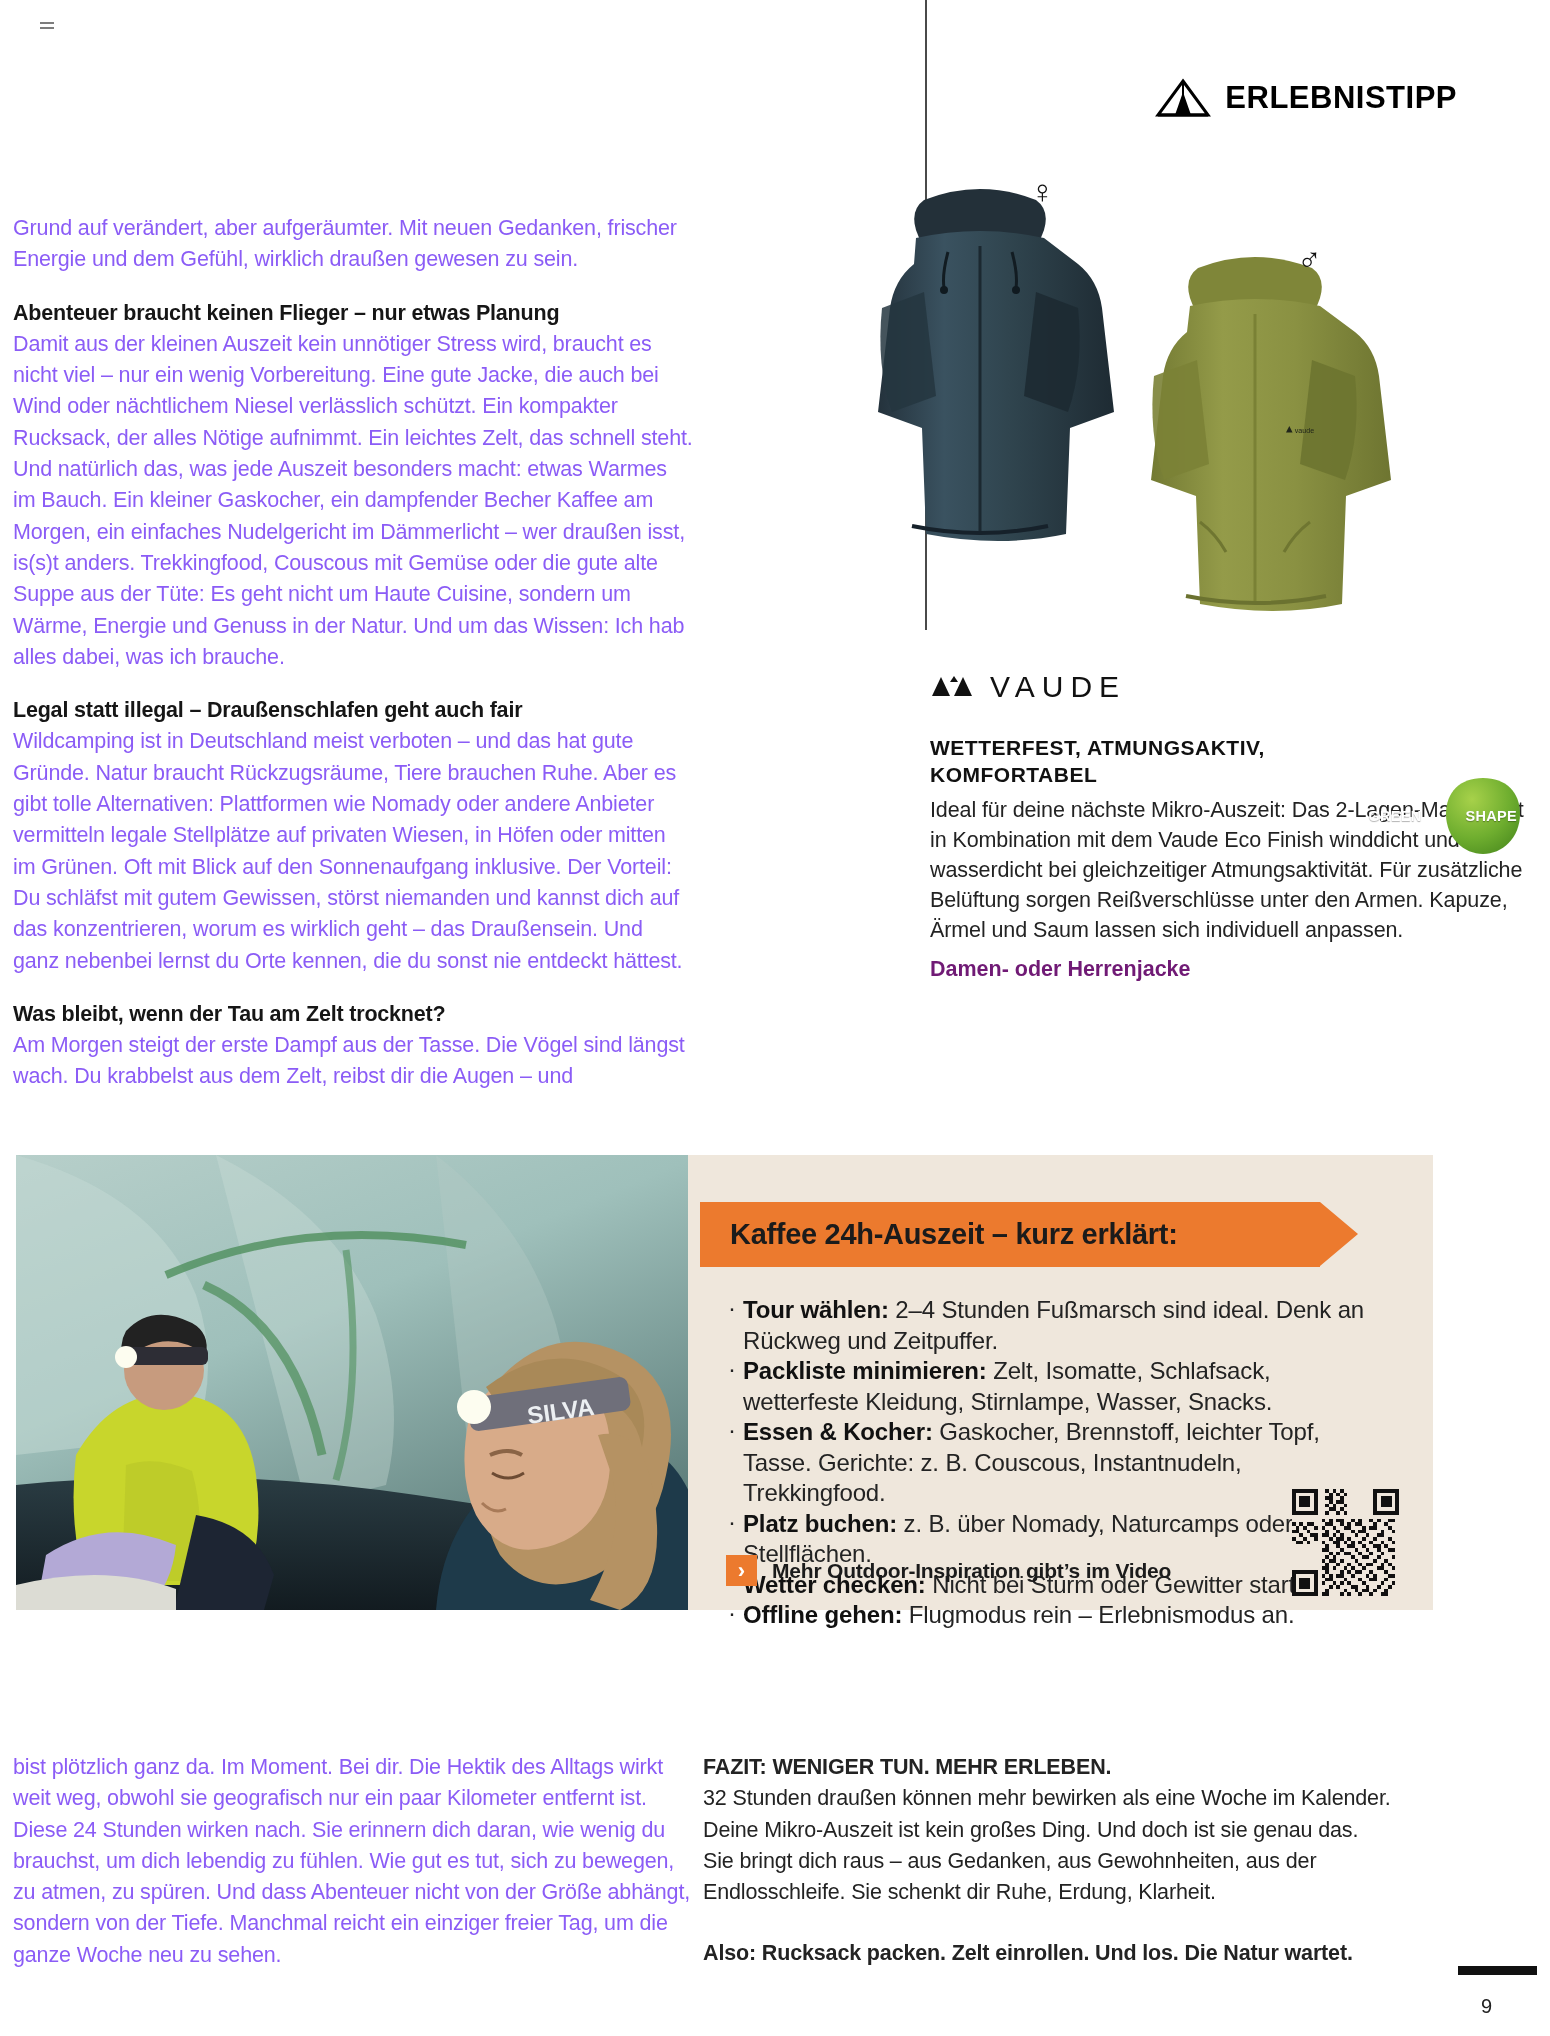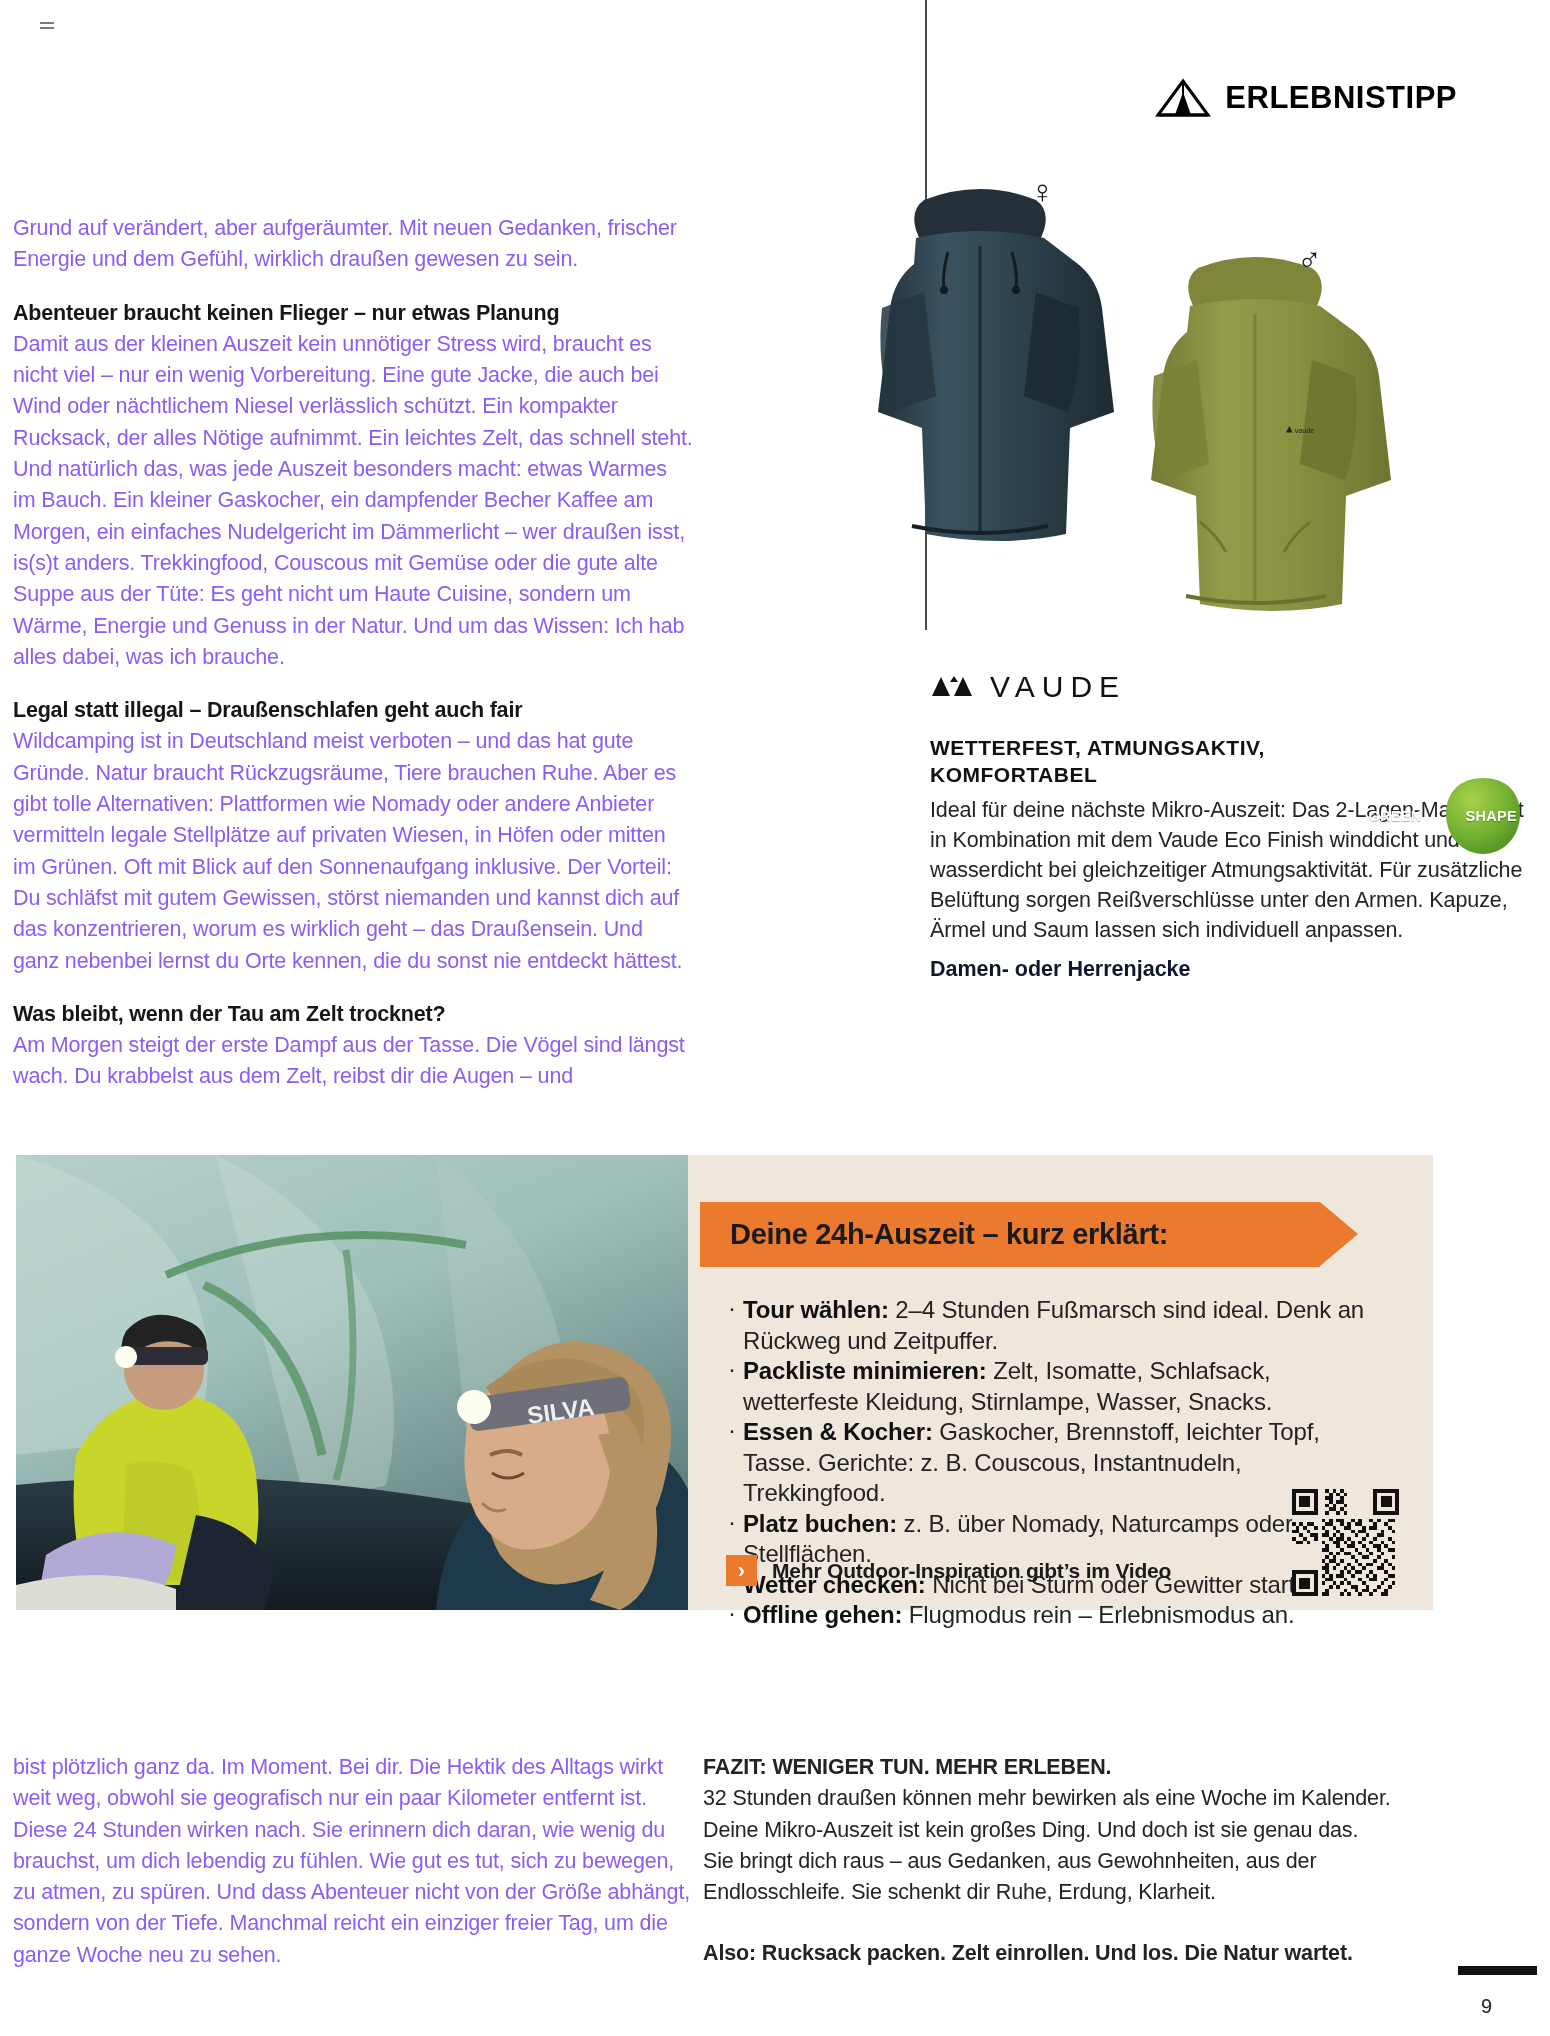--- a/index.html
+++ b/index.html
@@ -52,21 +52,21 @@
   
   .vaude-logo{position:absolute;left:0;top:0;display:flex;align-items:center;gap:14px;}
   .vaude-word{font-size:30px;letter-spacing:7px;font-weight:500;color:#111;}
   .brandrow{position:relative;height:56px;}
   .prod-body{position:relative;margin-top:8px;}
   .prod-claim{
     font-size:21px;line-height:27px;font-weight:bold;letter-spacing:.5px;color:#111;
     text-transform:uppercase;max-width:400px;
   }
   .prod-desc{font-size:21.5px;line-height:30px;color:#232323;margin-top:7px;letter-spacing:-.1px;}
-  .prod-foot{margin-top:9px;font-size:21.5px;line-height:30px;font-weight:bold;color:#0f172a;}
+  .prod-foot{margin-top:9px;font-size:21.5px;line-height:30px;font-weight:bold;color:#701a75;}
   .prod-foot .row{display:flex;justify-content:space-between;align-items:baseline;}
 
   
   .greenshape{
     position:absolute;right:8px;top:42px;width:78px;height:80px;
   }
   .gs-txt{
     position:absolute;left:0;top:0;width:78px;height:80px;
     display:flex;flex-direction:row;align-items:center;justify-content:center;
     color:#fff;font-weight:bold;font-size:14.5px;line-height:15px;letter-spacing:.3px;
@@ -330,21 +330,21 @@
         <path d="M476 318 q16 10 32 0" stroke="#6d4b33" stroke-width="3" fill="none"></path>
         <path d="M466 348 q12 12 24 6" stroke="#a87a58" stroke-width="3" fill="none"></path>
       </g>
 
       <path d="M0 430 q90 -22 160 4 l0 21 L0 455 Z" fill="#dcdcd4"></path>
     </svg>
   </div>
 
   <div class="panel">
     <div class="banner">
-      <span class="btxt">Deine 24h-Auszeit – kurz erklärt:</span>
+      <span class="btxt">Kaffee 24h-Auszeit – kurz erklärt:</span>
     </div>
 
     <div class="bullets">
       <ul>
         <li><b>Tour wählen:</b><span> 2–4 Stunden Fußmarsch sind ideal. Denk an Rückweg und Zeitpuffer.</span></li>
         <li><b>Packliste minimieren:</b><span> Zelt, Isomatte, Schlafsack, wetterfeste Kleidung, Stirnlampe, Wasser, Snacks.</span></li>
         <li><b>Essen &amp; Kocher:</b><span> Gaskocher, Brennstoff, leichter Topf, Tasse. Gerichte: z. B. Couscous, Instantnudeln, Trekkingfood.</span></li>
         <li><b>Platz buchen:</b><span> z. B. über Nomady, Naturcamps oder private Stellflächen.</span></li>
         <li><b>Wetter checken:</b><span> Nicht bei Sturm oder Gewitter starten.</span></li>
         <li><b>Offline gehen:</b><span> Flugmodus rein – Erlebnismodus an.</span></li>

